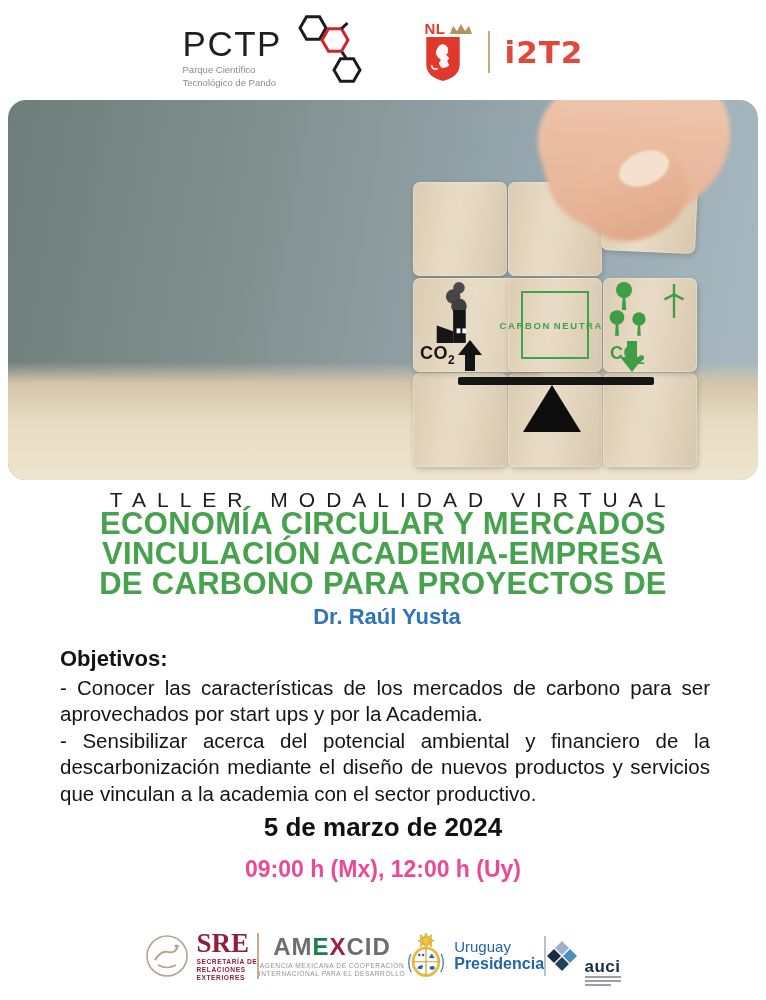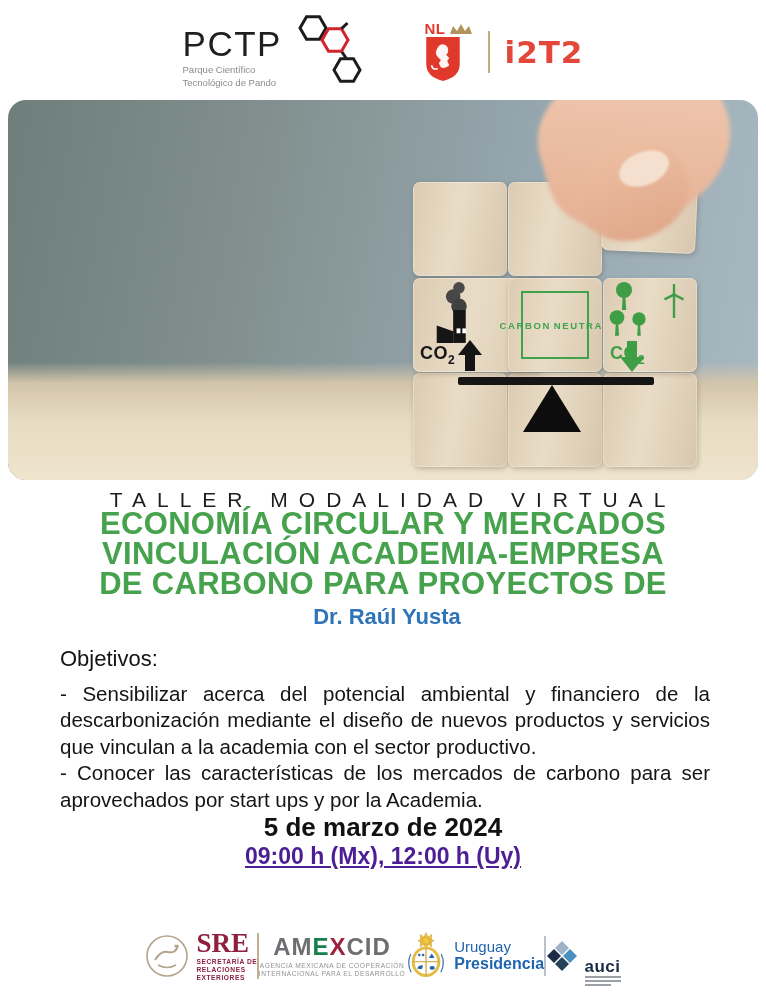--- a/index.html
+++ b/index.html
@@ -60,25 +60,25 @@
   .hand-nail{position:absolute;right:88px;top:52px;width:52px;height:33px;background:#f6e3d2;
     border-radius:50%;transform:rotate(-22deg);filter:blur(1px);opacity:.95;}
   
   .kicker{position:absolute;top:488px;left:0;right:0;text-align:center;
     font-size:21px;font-weight:500;color:#1d1d1b;letter-spacing:11px;padding-left:20px;}
   .main-title{position:absolute;top:509px;left:0;right:0;text-align:center;
     font-size:31px;font-weight:800;color:#46a24c;line-height:30px;letter-spacing:.3px;}
   .speaker{position:absolute;top:604px;left:8px;right:0;text-align:center;
     font-size:22px;font-weight:700;color:#2f74b9;}
   .objectives{position:absolute;top:646px;left:60px;right:56px;font-size:20.5px;line-height:26.5px;color:#141414;}
-  .obj-heading{font-weight:400;font-size:22px;margin-bottom:8px;}
+  .obj-heading{font-weight:700;font-size:22px;margin-bottom:2px;}
   .obj-item{text-align:justify;}
   .schedule{position:absolute;top:812px;left:0;right:0;text-align:center;}
   .sch-date{font-size:26px;font-weight:800;color:#111;}
-  .sch-times{font-size:23px;font-weight:800;color:#4c1d95;margin-top:0;text-decoration:underline;}
+  .sch-times{font-size:23px;font-weight:800;color:#ec4899;margin-top:13px;}
   .sch-duration{font-size:18.5px;color:#1c1c1c;margin-top:9px;}
   
   .footer{position:absolute;top:912px;left:0;right:0;height:88px;display:flex;align-items:center;justify-content:center;}
   .logo-group{display:flex;align-items:center;gap:7px;}
   .vdiv-tan{width:1.5px;height:46px;background:#c3ad92;}
   .vdiv-gray{width:1.5px;height:40px;background:#b9c3cc;}
   .sre-acronym{font-family:"Liberation Serif",serif;font-size:27px;font-weight:700;color:#8e1f3f;line-height:26px;}
   .sre-small{font-size:6.6px;font-weight:700;color:#8e1f3f;letter-spacing:.6px;line-height:8px;margin-top:2px;}
   .amexcid-col{display:flex;flex-direction:column;align-items:center;}
   .amexcid-brand{font-size:24px;font-weight:800;letter-spacing:1px;line-height:24px;}
@@ -245,22 +245,22 @@
 <div class="kicker">TALLER MODALIDAD VIRTUAL</div>
 <div class="main-title">
   <div>ECONOMÍA CIRCULAR Y MERCADOS</div>
   <div>VINCULACIÓN ACADEMIA-EMPRESA</div>
   <div>DE CARBONO PARA PROYECTOS DE</div>
 </div>
 <div class="speaker">Dr. Raúl Yusta</div>
 
 <div class="objectives">
   <div class="obj-heading">Objetivos:</div>
+  <div class="obj-item">- Conocer las características de los mercados de carbono para ser aprovechados por start ups y por la Academia.</div>
   <div class="obj-item">- Sensibilizar acerca del potencial ambiental y financiero de la descarbonización mediante el diseño de nuevos productos y servicios que vinculan a la academia con el sector productivo.</div>
-  <div class="obj-item">- Conocer las características de los mercados de carbono para ser aprovechados por start ups y por la Academia.</div>
 </div>
 
 <div class="schedule">
   <div class="sch-date">5 de marzo de 2024</div>
   <div class="sch-times">09:00 h (Mx), 12:00 h (Uy)</div>
 </div>
 
 <div class="footer">
   <div class="logo-group">
     <svg width="44" height="44" viewBox="0 0 44 44">

